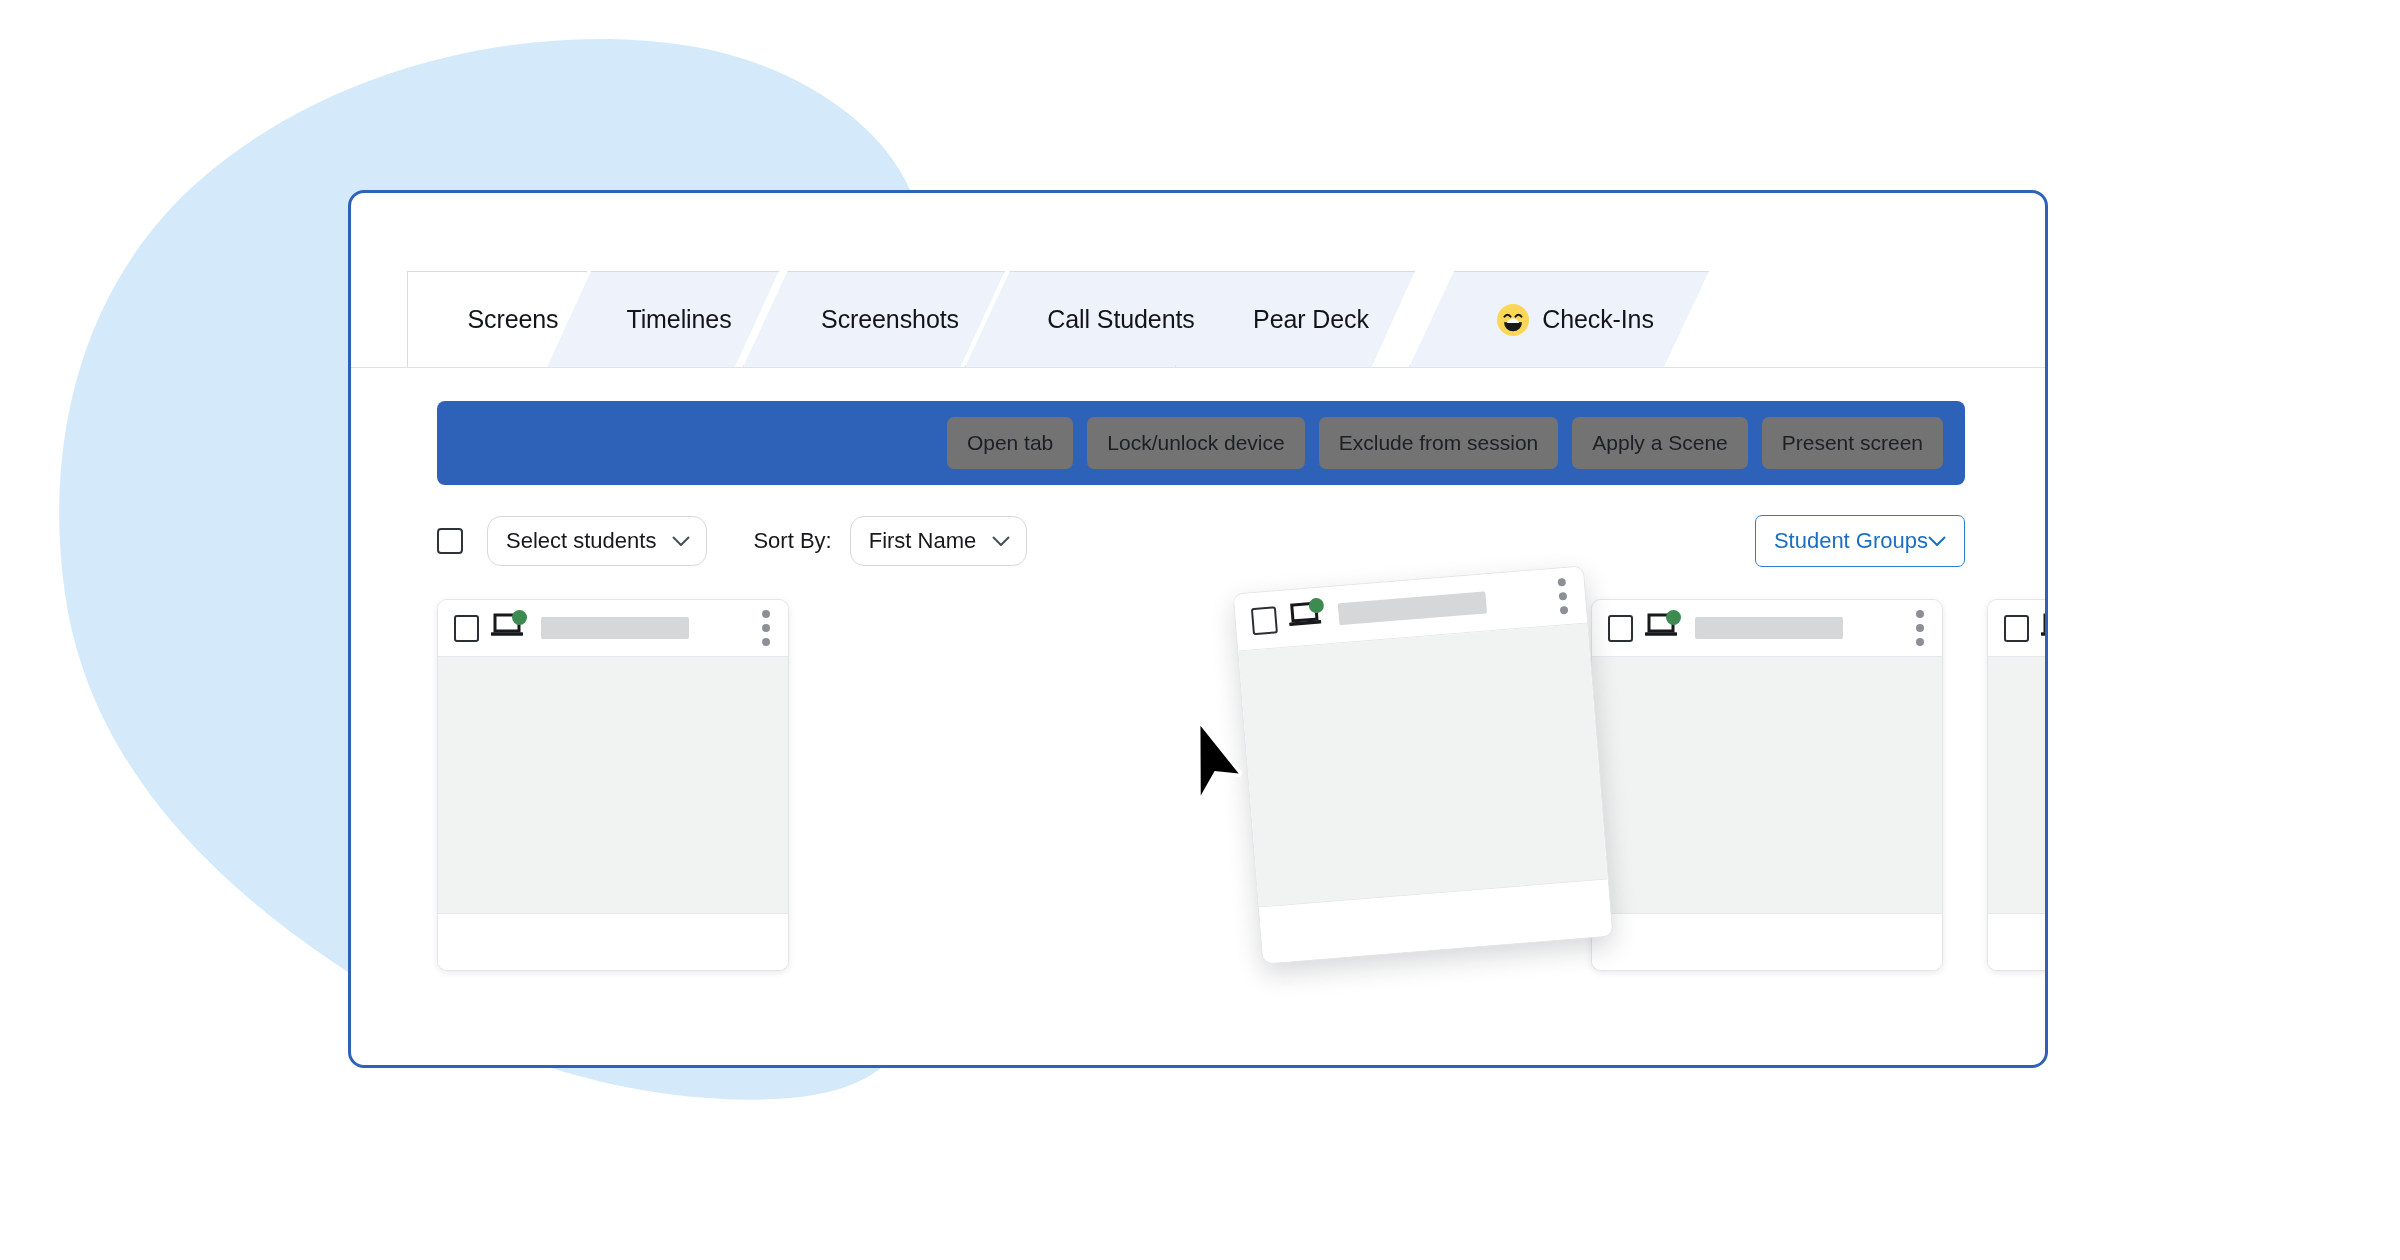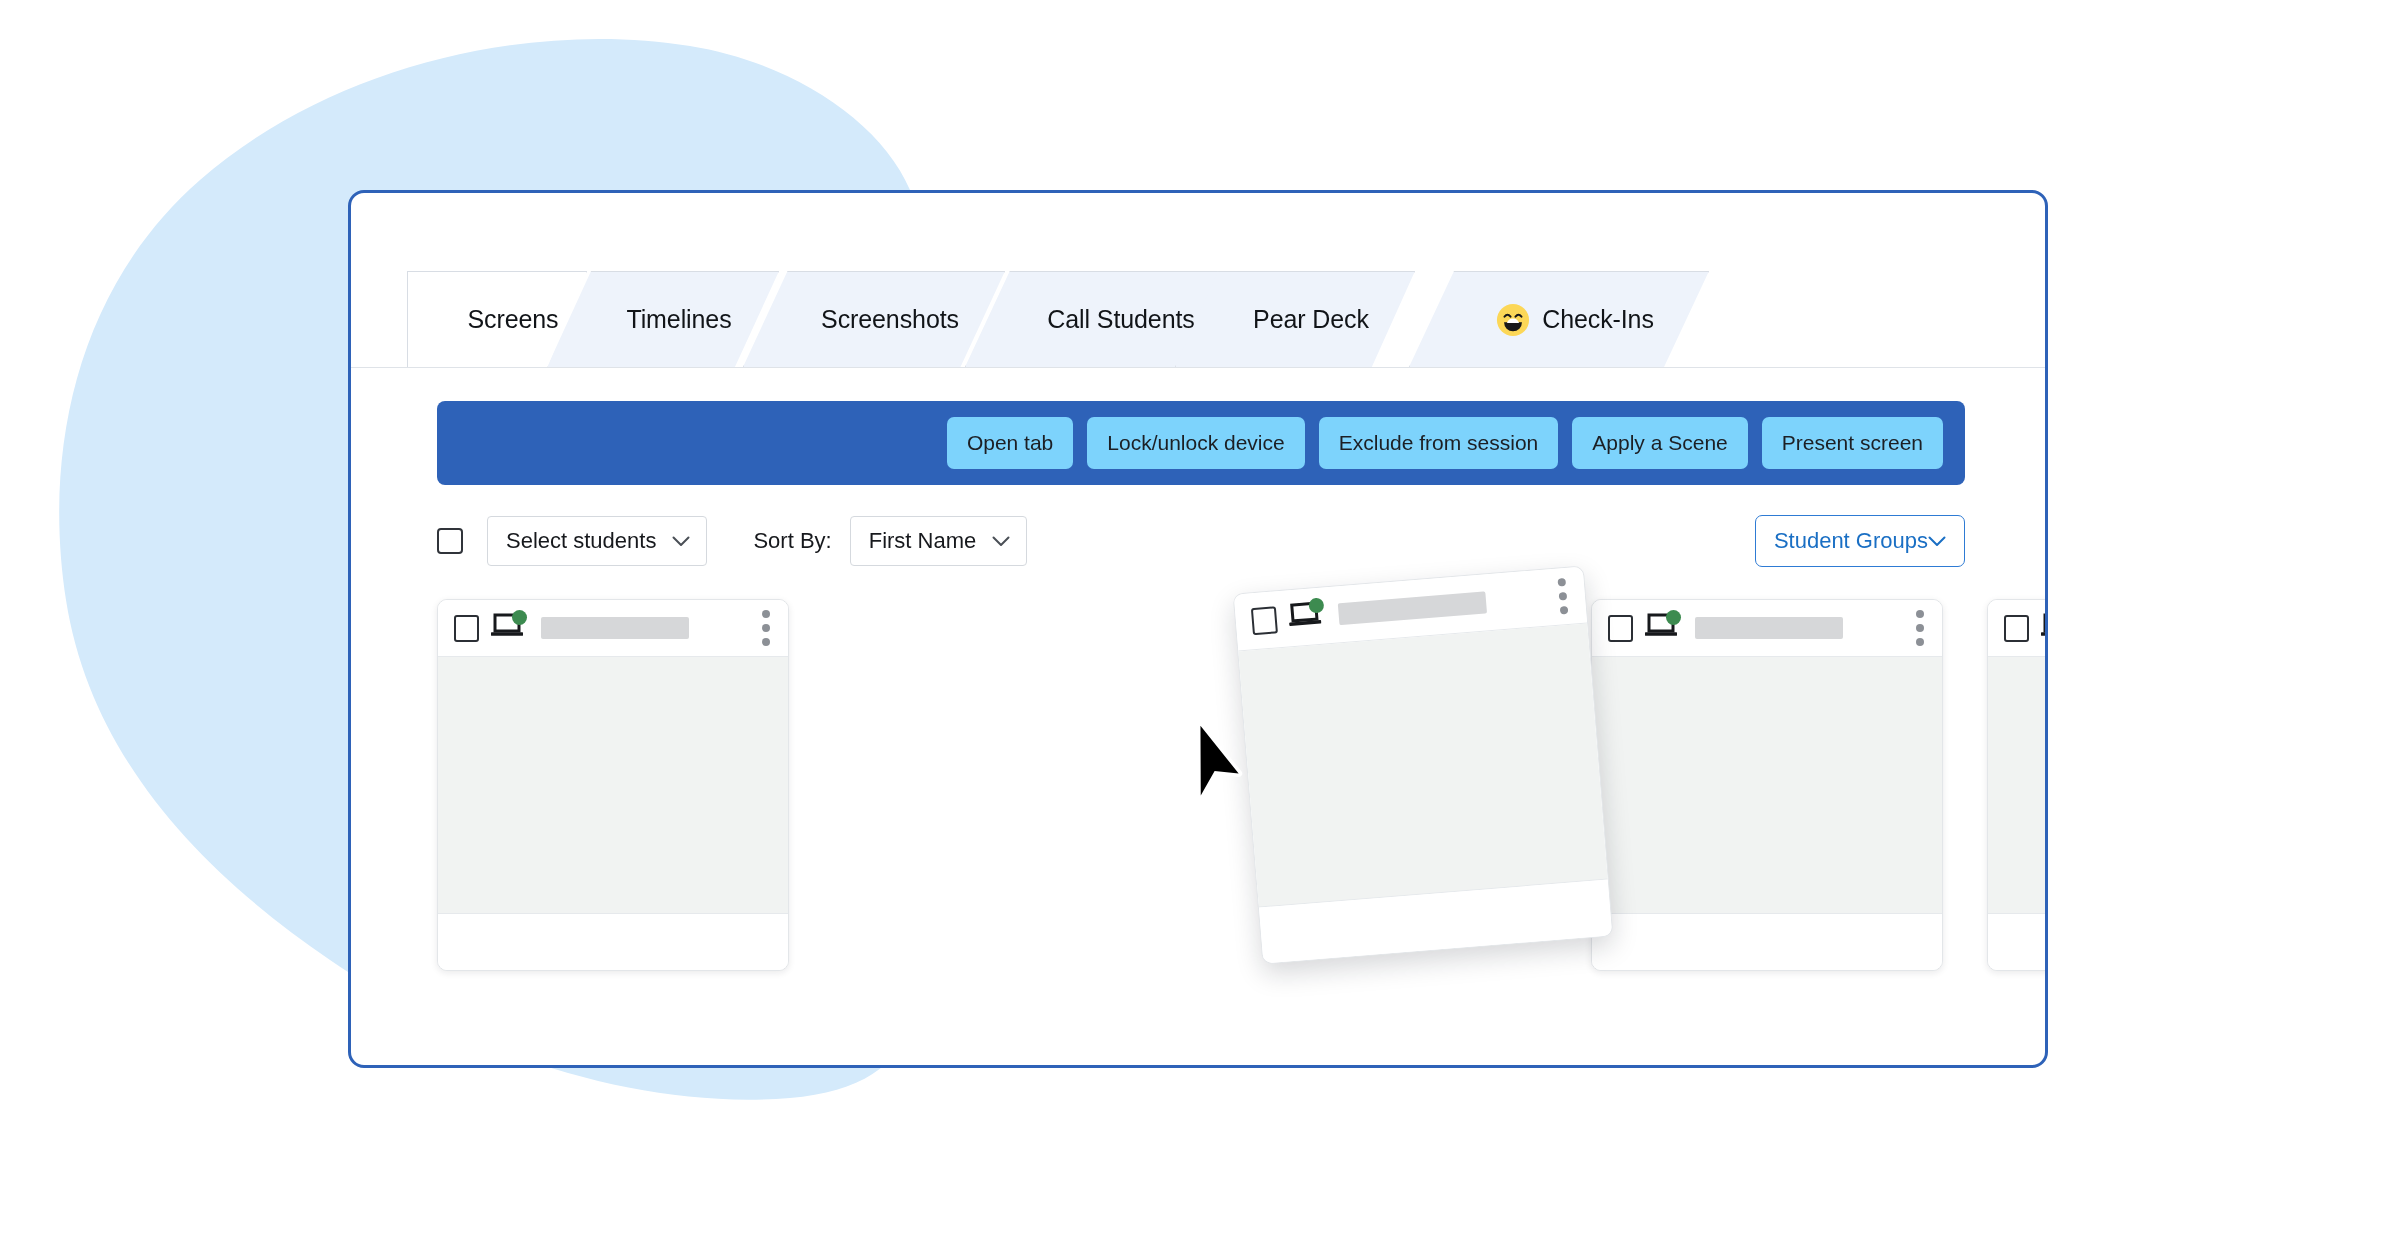--- a/index.html
+++ b/index.html
@@ -92,21 +92,21 @@
     background: #2e62b8;
     border-radius: 8px;
     display: flex;
     align-items: center;
     justify-content: flex-end;
     gap: 14px;
     padding-right: 22px;
     box-sizing: border-box;
   }
   .toolbar-btn {
-    background: #7dd3fc;
+    background: #737373;
     border: none;
     border-radius: 7px;
     height: 52px;
     padding: 0 20px;
     font-size: 21px;
     font-family: "Liberation Sans", sans-serif;
     color: #1c1f24;
     cursor: pointer;
     white-space: nowrap;
     display: flex;
@@ -130,21 +130,21 @@
     border-radius: 4px;
     box-sizing: border-box;
     background: #fff;
     cursor: pointer;
     flex: 0 0 26px;
   }
   .select-box {
     margin-left: 24px;
     height: 50px;
     border: 1px solid #d5d9de;
-    border-radius: 4px;
+    border-radius: 14px;
     background: #fff;
     display: flex;
     align-items: center;
     gap: 16px;
     padding: 0 16px 0 18px;
     font-size: 22px;
     color: #17191d;
     cursor: pointer;
     box-sizing: border-box;
     white-space: nowrap;

